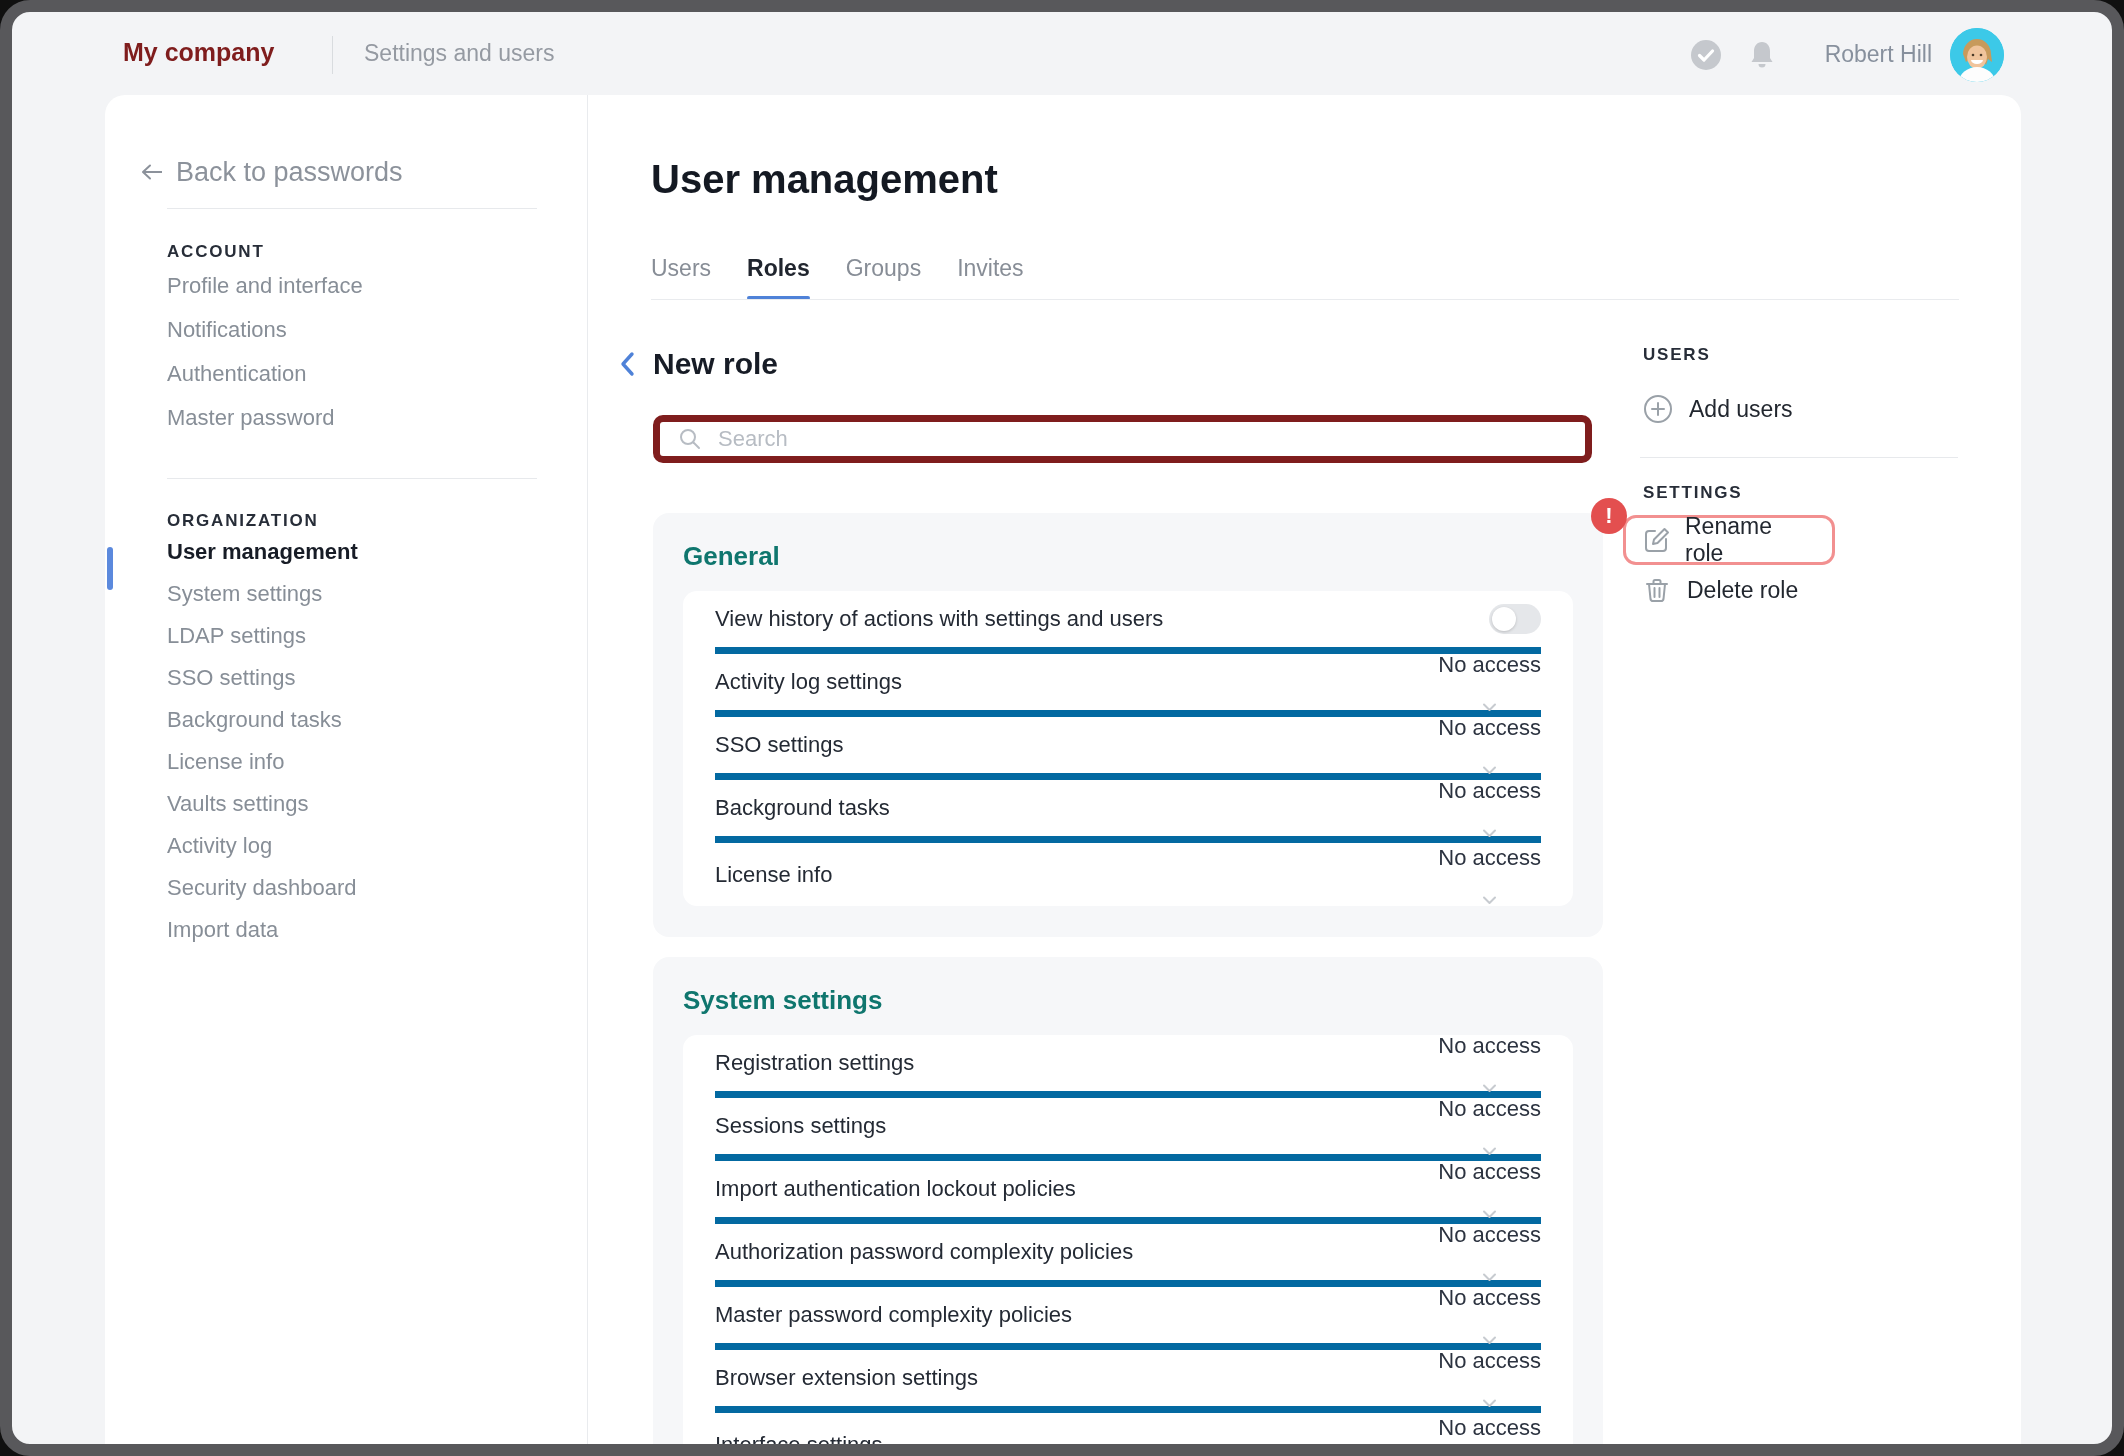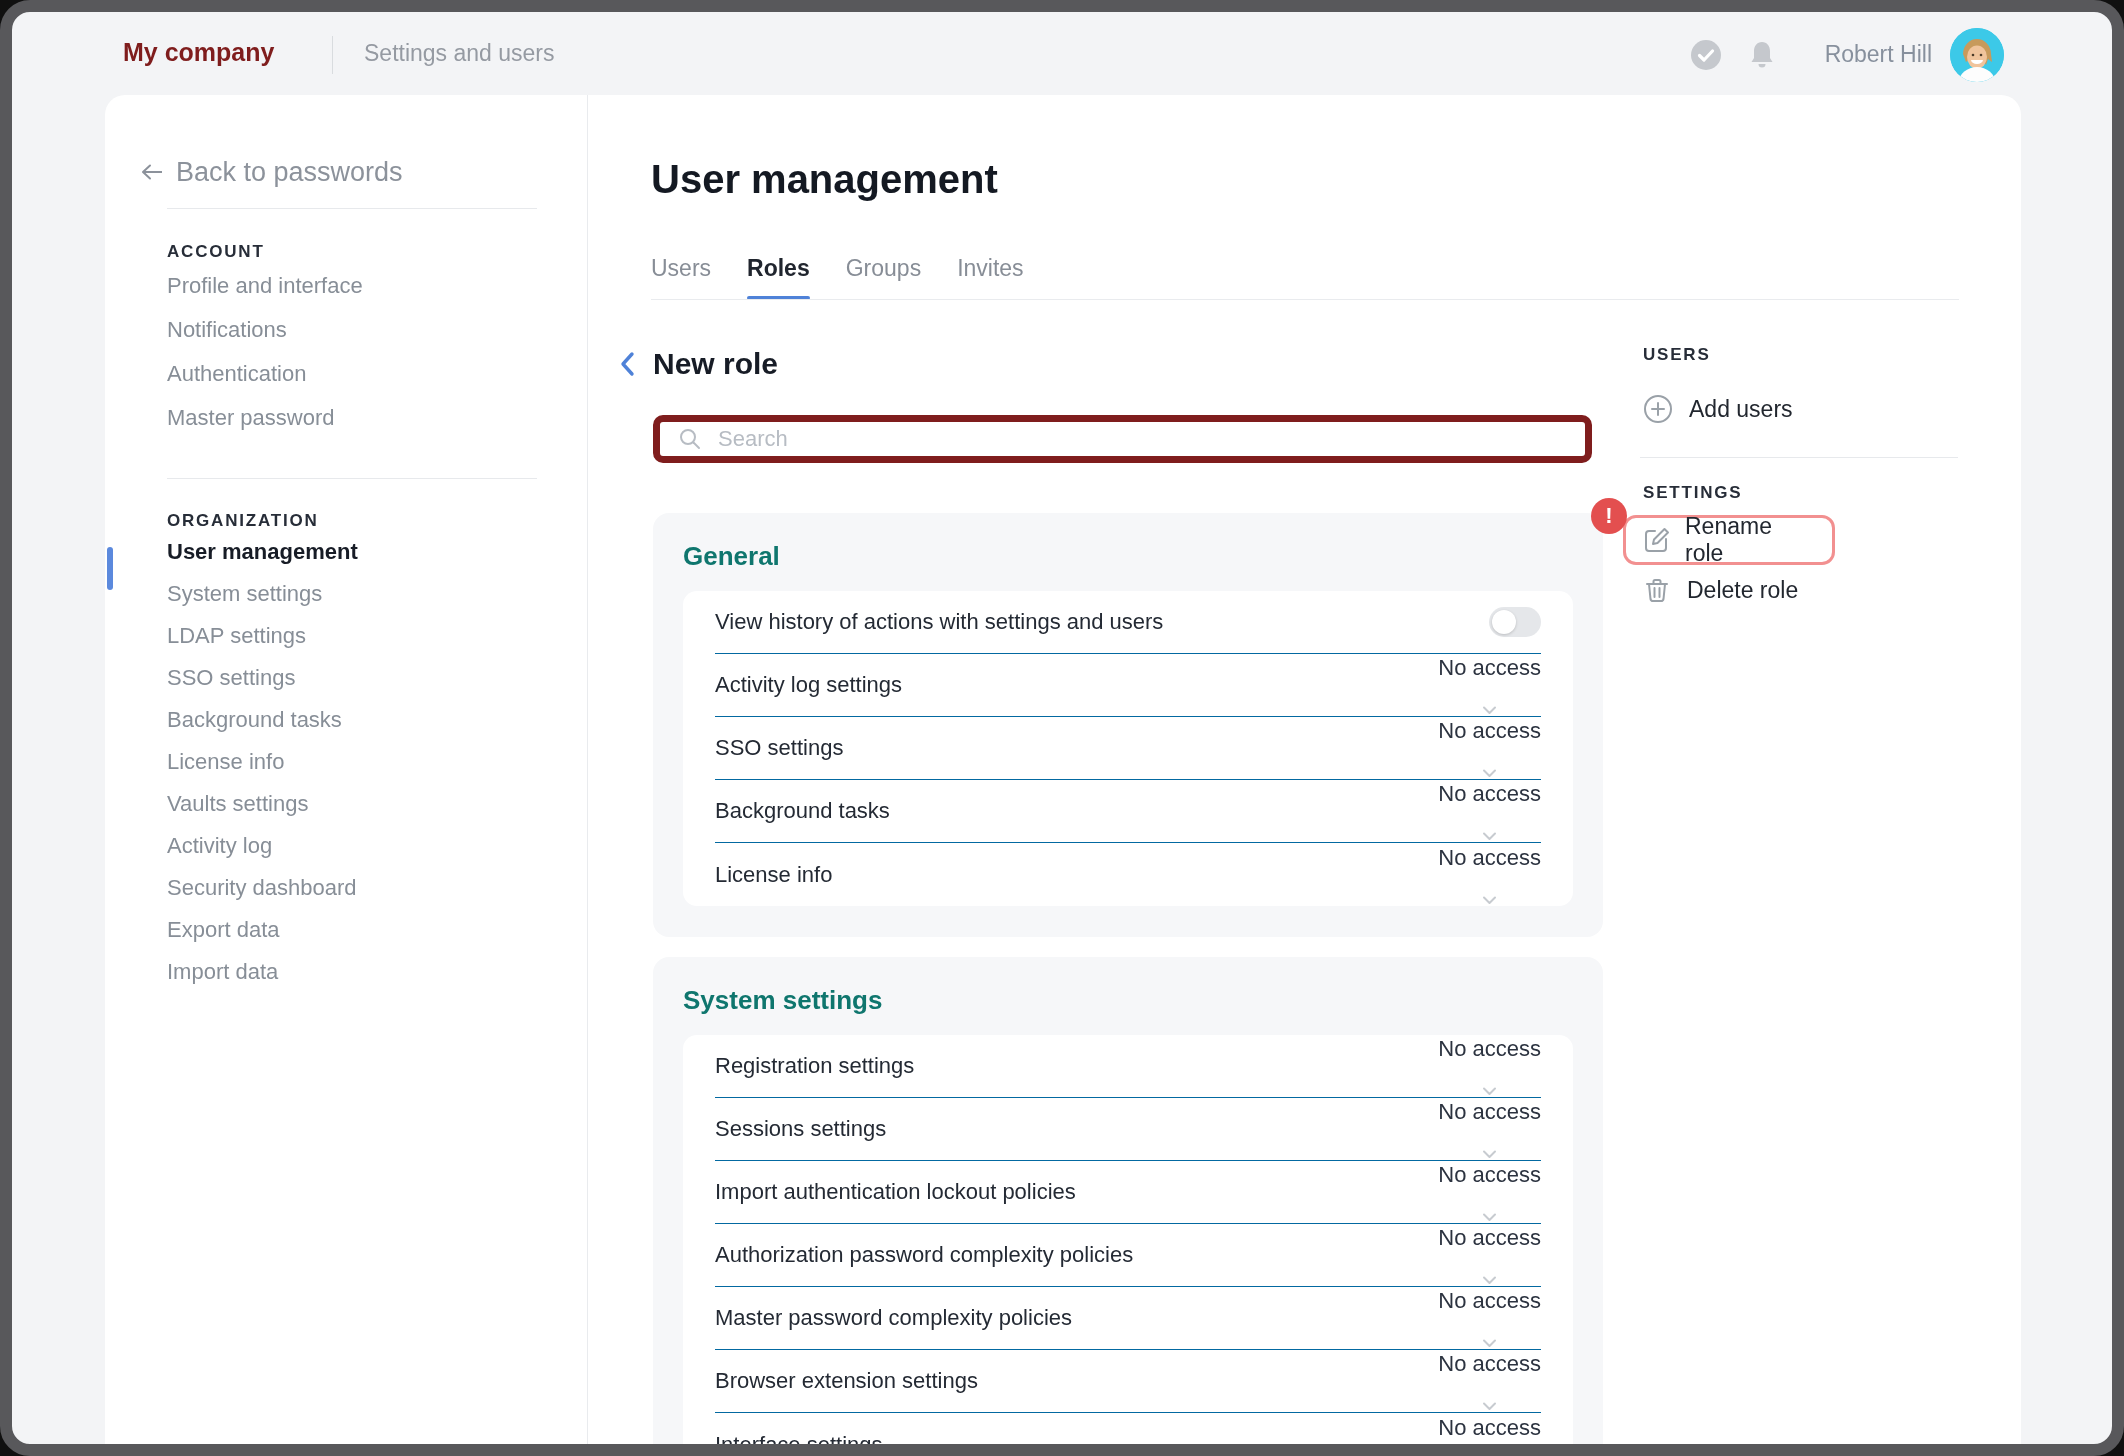--- a/index.html
+++ b/index.html
@@ -48,21 +48,21 @@
   .search-box{position:absolute;left:548px;top:320px;width:939px;height:48px;box-sizing:border-box;border:7px solid #7f1d1d;border-radius:10px;background:#fff;display:flex;align-items:center;padding:0 18px;gap:14px;}
   .search-box input{border:none;outline:none;flex:1;font-size:22px;color:#2c3340;background:transparent;font-family:inherit;}
   .search-box input::placeholder{color:#b7bcc3;}
 
   .section-card{position:absolute;left:548px;width:950px;box-sizing:border-box;background:#f6f7f9;border-radius:16px;padding:26px 30px 28px 30px;}
   .section-card.general{top:418px;height:424px;}
   .section-card.system{top:862px;height:560px;}
   .section-title{font-size:26px;font-weight:700;color:#0f766e;height:34px;line-height:34px;}
   .inner-card{margin-top:18px;background:#ffffff;border-radius:14px;padding:0 0;}
   .irow{height:63px;display:flex;align-items:center;justify-content:space-between;margin:0 32px;box-sizing:border-box;}
-  .irow:not(:last-child){border-bottom:1px solid #0369a1;justify-content:space-between;}
+  .irow:not(:last-child){border-bottom:7px solid #0369a1;justify-content:space-between;}
   .irow-label{font-size:22px;color:#242a34;}
   .select{display:flex;align-items:center;gap:24px;cursor:pointer;flex-direction:column;}
   .select-value{font-size:22px;color:#2c3340;}
 
   .toggle{position:relative;width:52px;height:30px;border-radius:15px;background:#e5e7ea;cursor:pointer;}
   .toggle .knob{position:absolute;left:3px;top:3px;width:24px;height:24px;border-radius:50%;background:#fff;box-shadow:0 1px 3px rgba(0,0,0,0.18);}
 
   
   .rpanel{position:absolute;left:1535px;top:0;width:318px;}
   .r-head{position:absolute;left:3px;height:28px;line-height:28px;font-size:17px;font-weight:700;letter-spacing:1.8px;color:#272d38;}
@@ -143,21 +143,20 @@
           <div class="side-list org" style="top:436px;">
             <div class="side-item active">User management</div>
             <div class="side-item">System settings</div>
             <div class="side-item">LDAP settings</div>
             <div class="side-item">SSO settings</div>
             <div class="side-item">Background tasks</div>
             <div class="side-item">License info</div>
             <div class="side-item">Vaults settings</div>
             <div class="side-item">Activity log</div>
             <div class="side-item">Security dashboard</div>
-            <div class="side-item">Export data</div>
             <div class="side-item">Import data</div>
           </div>
         </div>
 
         <div class="page-title">User management</div>
 
         <div class="tabs">
           <div class="tab">Users</div>
           <div class="tab active">Roles</div>
           <div class="tab">Groups</div>

